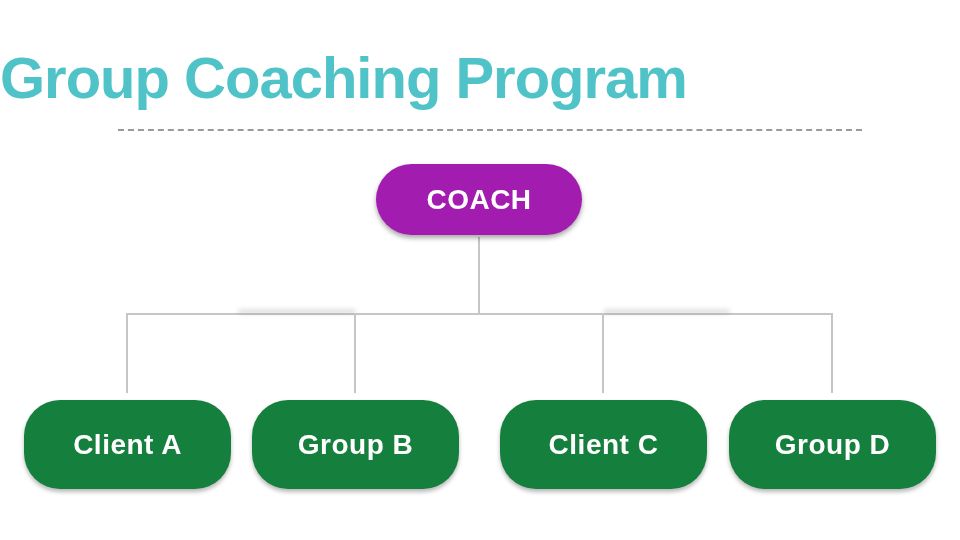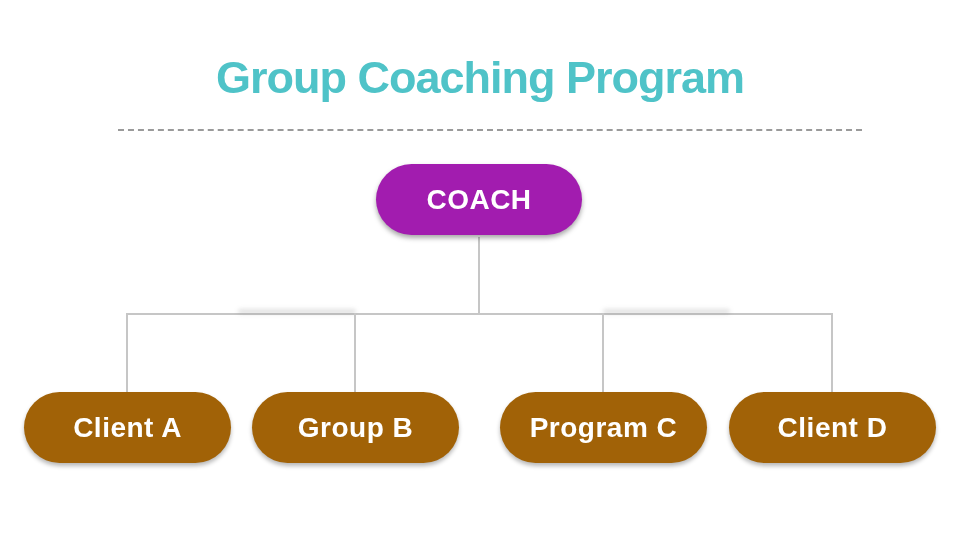--- a/index.html
+++ b/index.html
@@ -14,22 +14,21 @@
     height: 540px;
     background: #ffffff;
     overflow: hidden;
   }
   .title {
     position: absolute;
     top: 40px;
     left: 0;
     width: 100%;
     margin: 0;
-    text-align: center;
-    font-size: 45px;
+    font-size: 58px;
     font-weight: 700;
     letter-spacing: -1px;
     color: #4FC3C8;
     line-height: 76px;
   }
   .divider {
     position: absolute;
     top: 129px;
     left: 118px;
     width: 744px;
@@ -62,25 +61,25 @@
   .node.coach {
     left: 376px;
     top: 164px;
     width: 206px;
     height: 71px;
     border-radius: 36px;
     background: #a21caf;
     box-shadow: 0 3px 5px rgba(0,0,0,0.35);
   }
   .node.client {
-    top: 392px;
+    top: 400px;
     width: 207px;
-    height: 71px;
+    height: 89px;
     border-radius: 36px;
-    background: #a16207;
+    background: #15803d;
     box-shadow: 0 3px 4px rgba(0,0,0,0.28);
   }
   .node.client-a { left: 24px; }
   .node.client-b { left: 252px; }
   .node.client-c { left: 500px; }
   .node.client-d { left: 729px; }
 </style>
 </head>
 <body>
 
@@ -107,20 +106,20 @@
 
   <div class="node client client-a">
     <span>Client A</span>
   </div>
 
   <div class="node client client-b">
     <span>Group B</span>
   </div>
 
   <div class="node client client-c">
-    <span>Program C</span>
+    <span>Client C</span>
   </div>
 
   <div class="node client client-d">
-    <span>Client D</span>
+    <span>Group D</span>
   </div>
 
 </div>
 
 </body></html>

